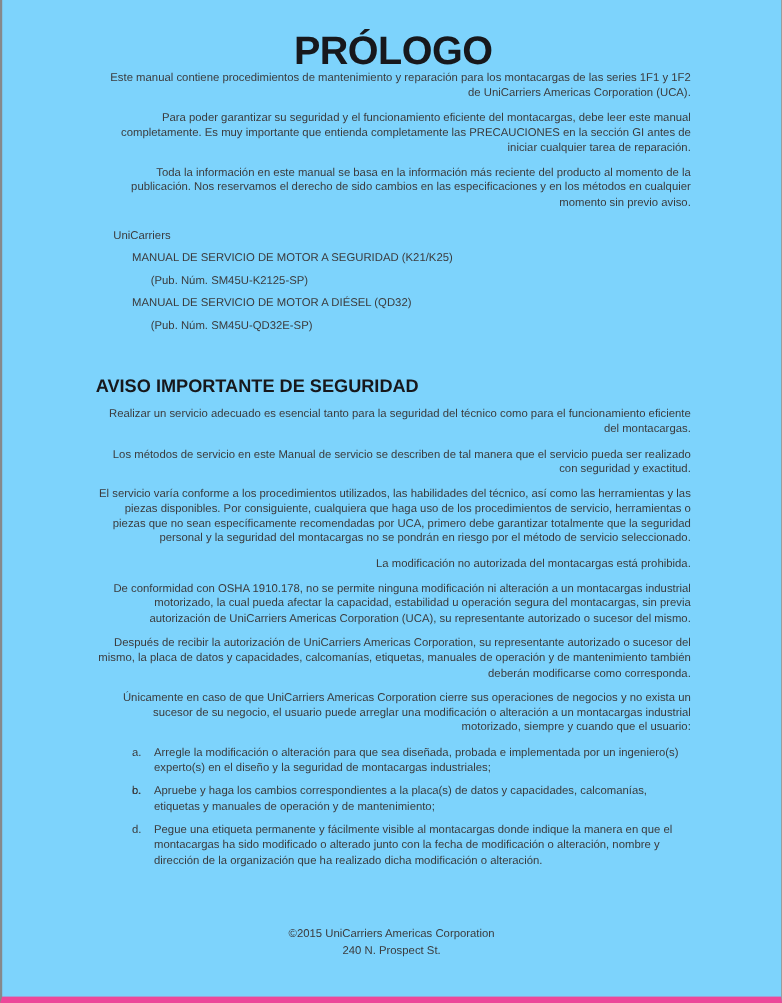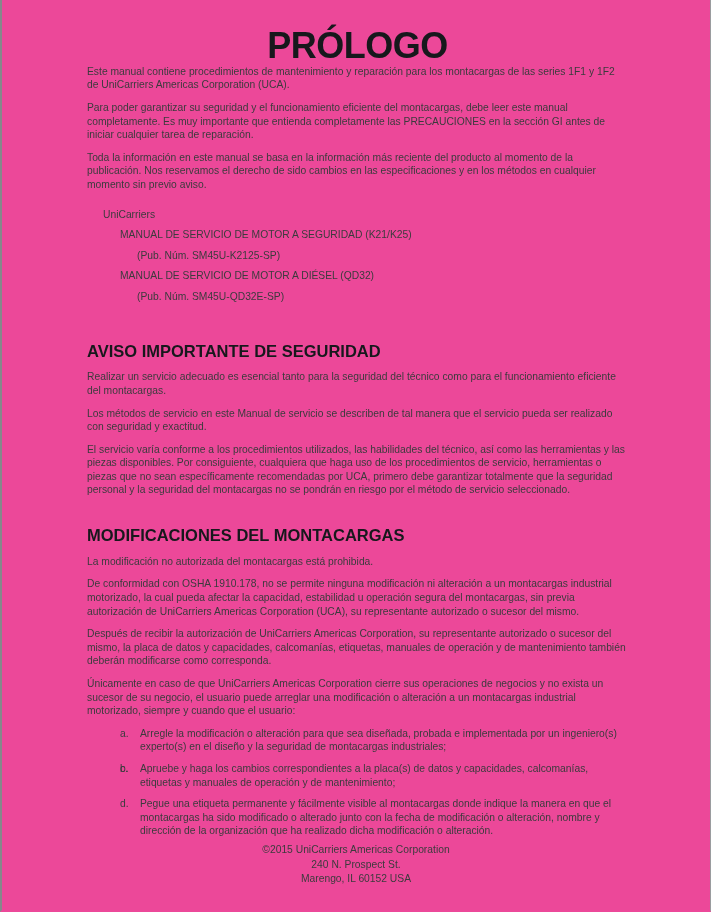--- a/index.html
+++ b/index.html
@@ -12,24 +12,24 @@
     width: 711px;
     height: 912px;
     font-family: "Liberation Sans", sans-serif;
     overflow: hidden;
   }
   .page {
     position: relative;
     box-sizing: border-box;
     width: 711px;
     height: 912px;
-    background: #ec4899;
+    background: #7dd3fc;
     border-left: 2px solid #86888b;
     border-right: 1px solid #9a9c9e;
-    border-bottom: 2px solid #ec4899;
+    border-bottom: 6px solid #ec4899;
     padding: 0;
   }
   .content {
     box-sizing: border-box;
     padding: 0 85px 0 85px;
     width: 711px;
   }
   .doc-title {
     text-align: center;
     font-size: 36px;
@@ -49,21 +49,21 @@
     line-height: 1.2;
   }
   .heading-safety { padding-top: 22px; padding-bottom: 9px; }
   .heading-mods   { padding-top: 20px; padding-bottom: 9px; }
 
   p.para {
     font-size: 10.3px;
     line-height: 13.6px;
     color: #3b3b3d;
     margin: 0 0 9px 0;
-    text-align: left;
+    text-align: right;
   }
   .first-para { margin-top: 26px; }
 
   .manual-list { margin: 16px; padding: 0; }
   .manual-line {
     font-size: 10.3px;
     line-height: 13.6px;
     color: #3b3b3d;
     margin: 0 0 7px 0;
   }
@@ -124,21 +124,20 @@
       <div class="manual-line lvl1">MANUAL DE SERVICIO DE MOTOR A DIÉSEL (QD32)</div>
       <div class="manual-line lvl2">(Pub. Núm. SM45U-QD32E-SP)</div>
     </div>
 
     <h2 class="section-heading heading-safety">AVISO IMPORTANTE DE SEGURIDAD</h2>
 
     <p class="para">Realizar un servicio adecuado es esencial tanto para la seguridad del técnico como para el funcionamiento eficiente del montacargas.</p>
     <p class="para">Los métodos de servicio en este Manual de servicio se describen de tal manera que el servicio pueda ser realizado con seguridad y exactitud.</p>
     <p class="para">El servicio varía conforme a los procedimientos utilizados, las habilidades del técnico, así como las herramientas y las piezas disponibles. Por consiguiente, cualquiera que haga uso de los procedimientos de servicio, herramientas o piezas que no sean específicamente recomendadas por UCA, primero debe garantizar totalmente que la seguridad personal y la seguridad del montacargas no se pondrán en riesgo por el método de servicio seleccionado.</p>
 
-    <h2 class="section-heading heading-mods">MODIFICACIONES DEL MONTACARGAS</h2>
 
     <p class="para">La modificación no autorizada del montacargas está prohibida.</p>
     <p class="para">De conformidad con OSHA 1910.178, no se permite ninguna modificación ni alteración a un montacargas industrial motorizado, la cual pueda afectar la capacidad, estabilidad u operación segura del montacargas, sin previa autorización de UniCarriers Americas Corporation (UCA), su representante autorizado o sucesor del mismo.</p>
     <p class="para">Después de recibir la autorización de UniCarriers Americas Corporation, su representante autorizado o sucesor del mismo, la placa de datos y capacidades, calcomanías, etiquetas, manuales de operación y de mantenimiento también deberán modificarse como corresponda.</p>
     <p class="para">Únicamente en caso de que UniCarriers Americas Corporation cierre sus operaciones de negocios y no exista un sucesor de su negocio, el usuario puede arreglar una modificación o alteración a un montacargas industrial motorizado, siempre y cuando que el usuario:</p>
 
     <ol class="alpha-list">
       <li>
         <span class="marker">a.</span>
         <span>Arregle la modificación o alteración para que sea diseñada, probada e implementada por un ingeniero(s) experto(s) en el diseño y la seguridad de montacargas industriales;</span>
@@ -154,15 +153,14 @@
         <span class="marker">d.</span>
         <span>Pegue una etiqueta permanente y fácilmente visible al montacargas donde indique la manera en que el montacargas ha sido modificado o alterado junto con la fecha de modificación o alteración, nombre y dirección de la organización que ha realizado dicha modificación o alteración.</span>
       </li>
     </ol>
 
   </div>
 
   <div class="footer">
     <div>©2015 UniCarriers Americas Corporation</div>
     <div>240 N. Prospect St.</div>
-    <div>Marengo, IL 60152 USA</div>
   </div>
 </div>
 
 </body></html>

